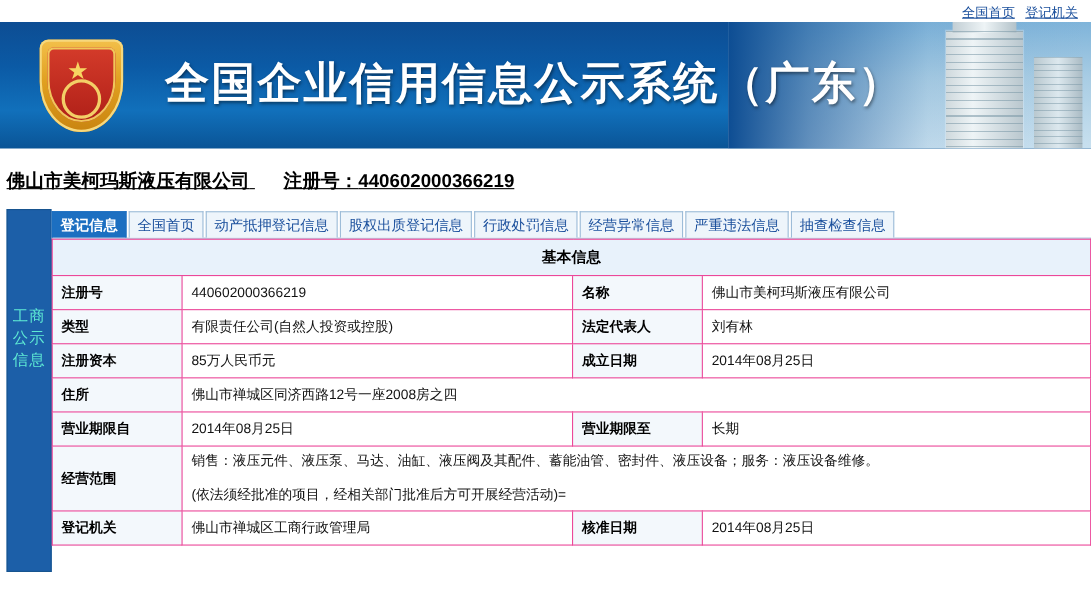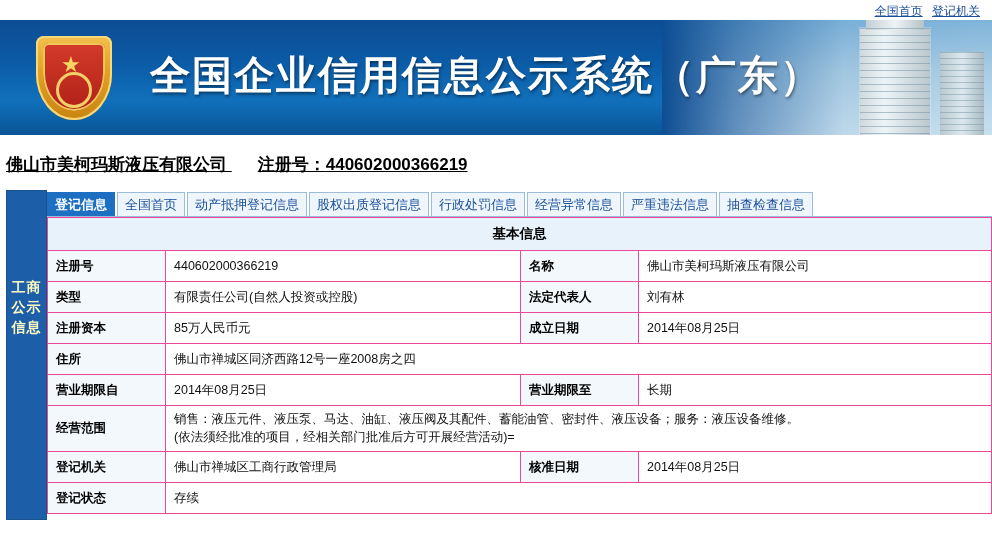--- a/index.html
+++ b/index.html
@@ -157,23 +157,23 @@
 
   
   .main {
     display: flex;
     padding-left: 6px;
   }
   .sidetab {
     width: 48px;
     min-height: 330px;
     background: #1c5fa8;
-    color: #fef9c3;
+    color: #5eead4;
     font-size: 14px;
-    font-weight: bold;
+    font-weight: normal;
     text-align: center;
     padding-top: 86px;
     box-sizing: border-box;
     line-height: 20px;
     letter-spacing: 1px;
     border: 1px solid #17548f;
   }
   .content {
     flex: 1;
   }
@@ -229,21 +229,21 @@
   .lbl {
     font-weight: bold;
     background: #f3f8fc;
     color: #000;
     width: 118px;
   }
   .val {
     background: #ffffff;
     color: #111;
   }
-  .scope-line2 { display: block; margin-top: 1px; }
+  .scope-line2 { display: block; margin-top: 14px; }
 </style>
 </head>
 <body>
 
 <div class="topbar">
   <a>全国首页</a>
   <a>登记机关</a>
 </div>
 
 <div class="banner">
@@ -344,21 +344,17 @@
           </td>
         </tr>
 
         <tr>
           <td class="lbl">登记机关</td>
           <td class="val">佛山市禅城区工商行政管理局</td>
           <td class="lbl">核准日期</td>
           <td class="val">2014年08月25日</td>
         </tr>
 
-        <tr>
-          <td class="lbl">登记状态</td>
-          <td class="val" colspan="3">存续</td>
-        </tr>
       </tbody>
     </table>
 
   </div>
 </div>
 
 </body></html>

